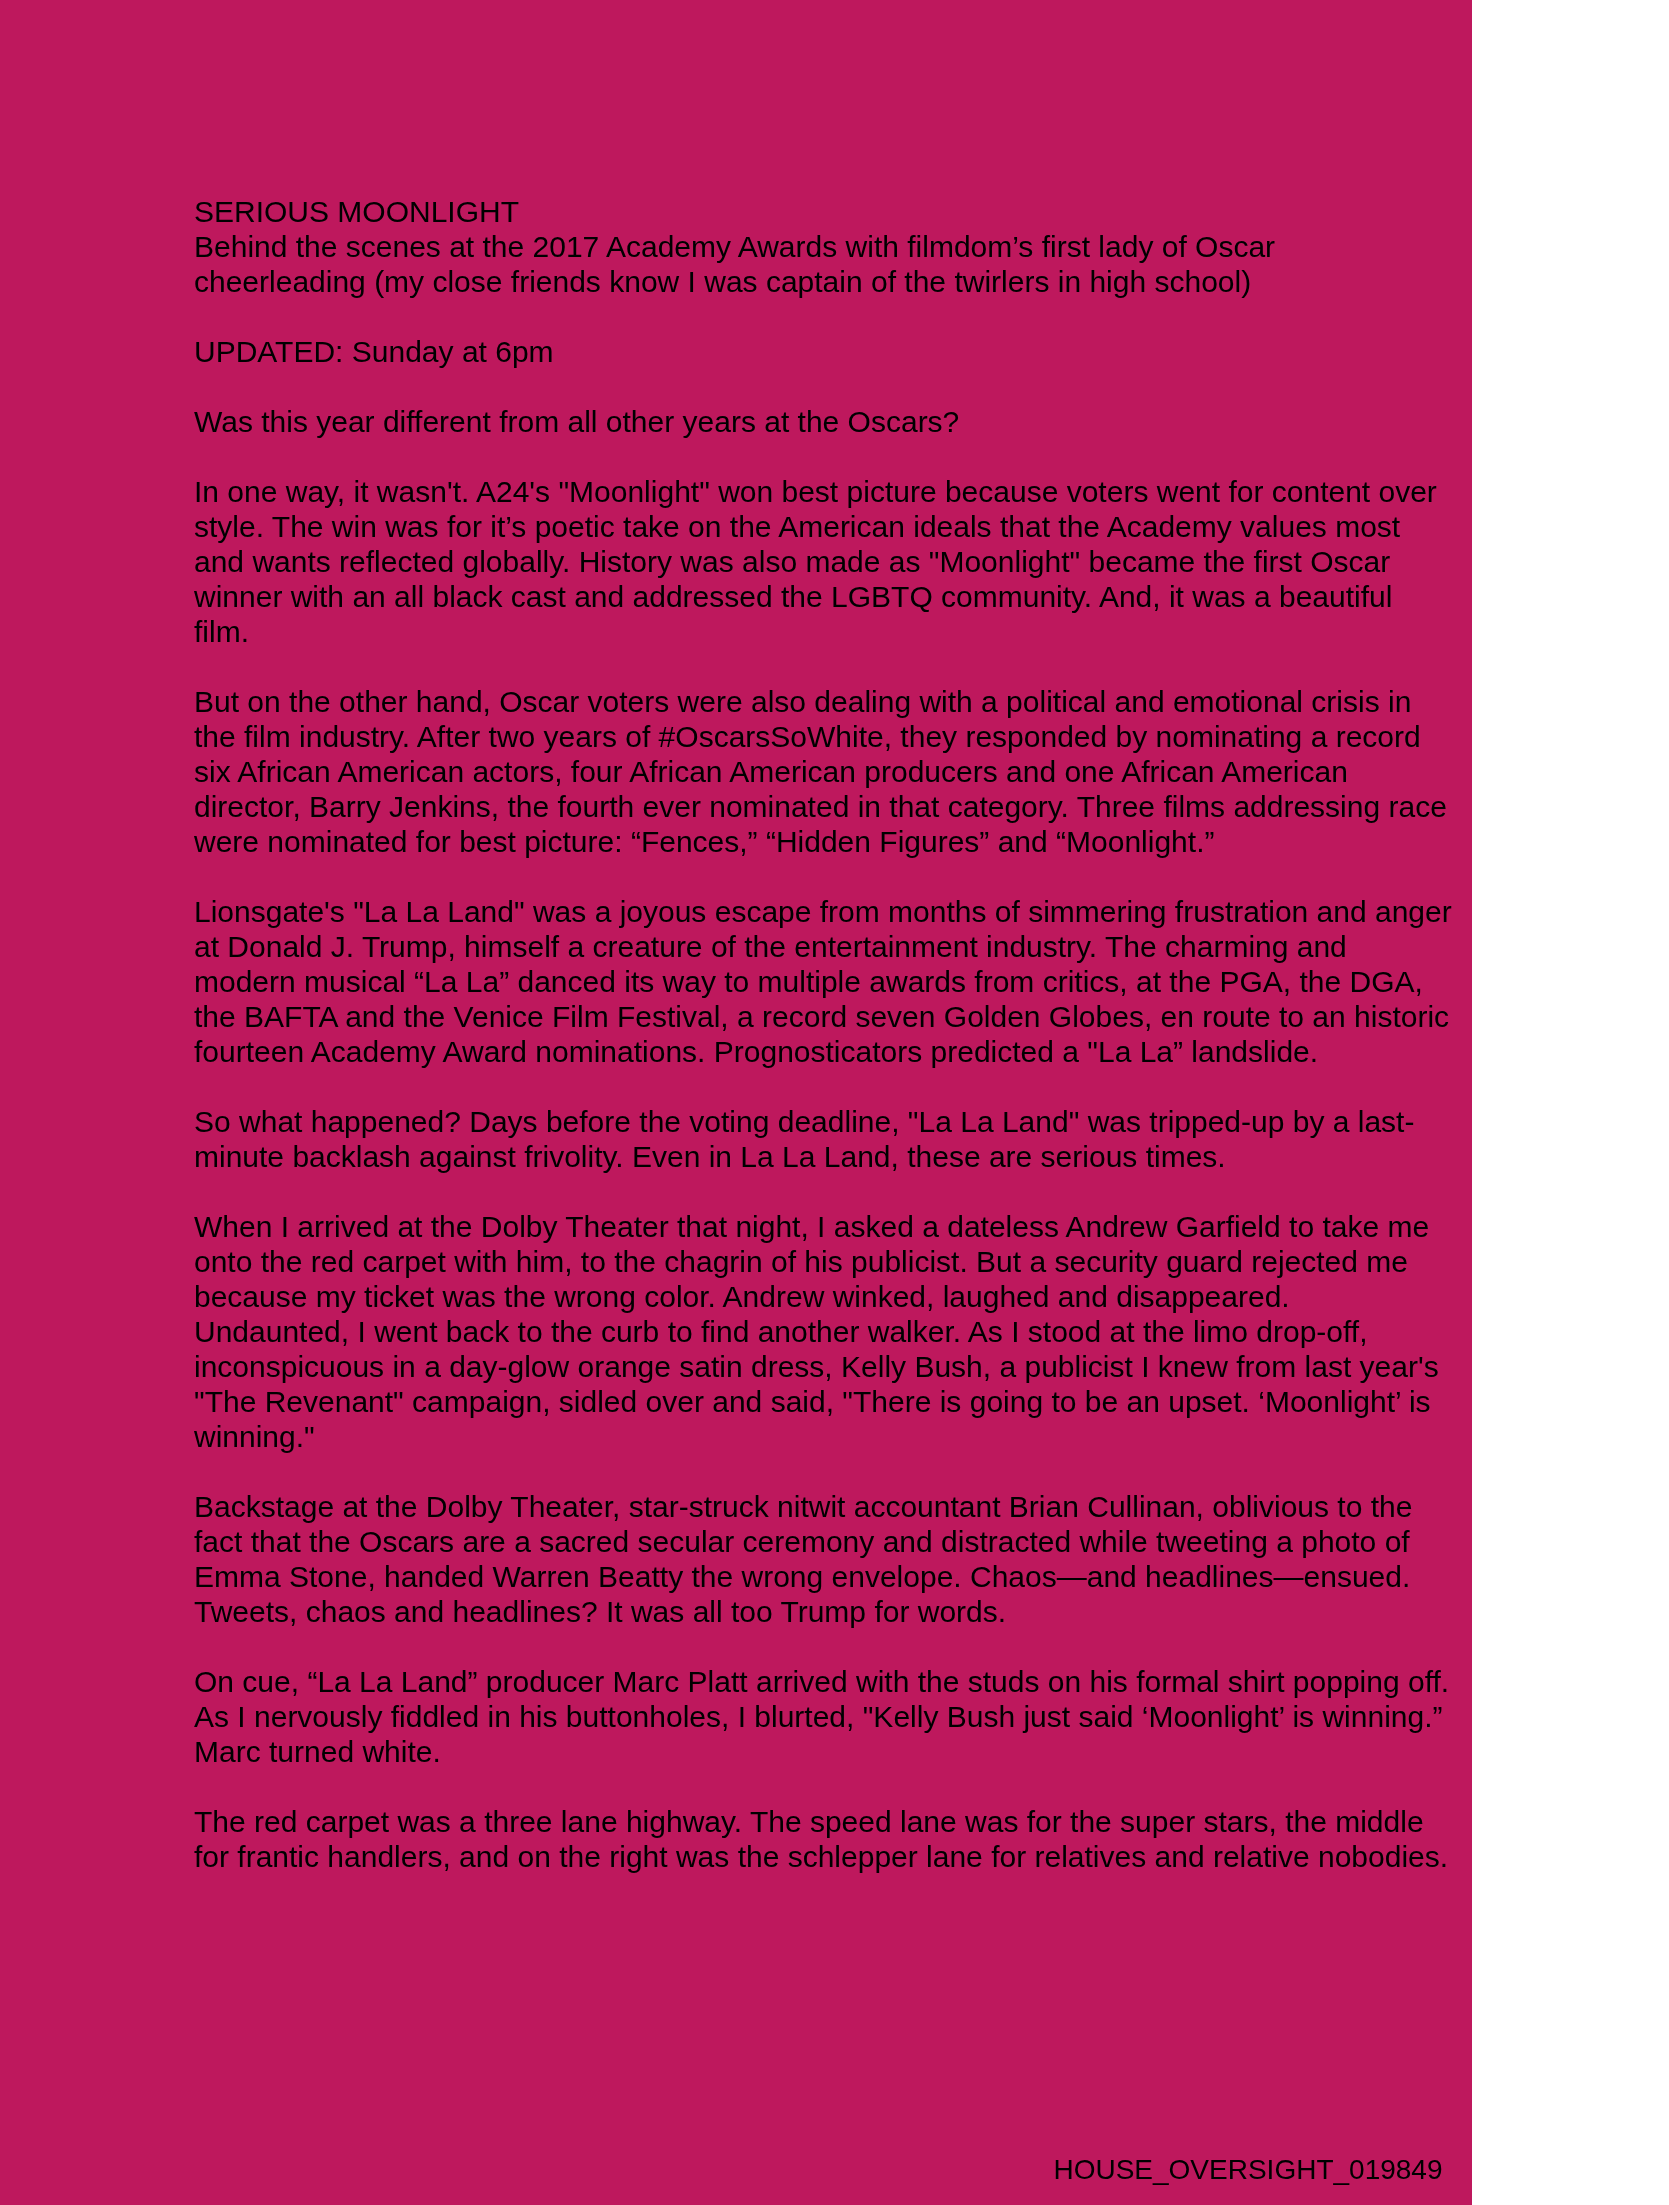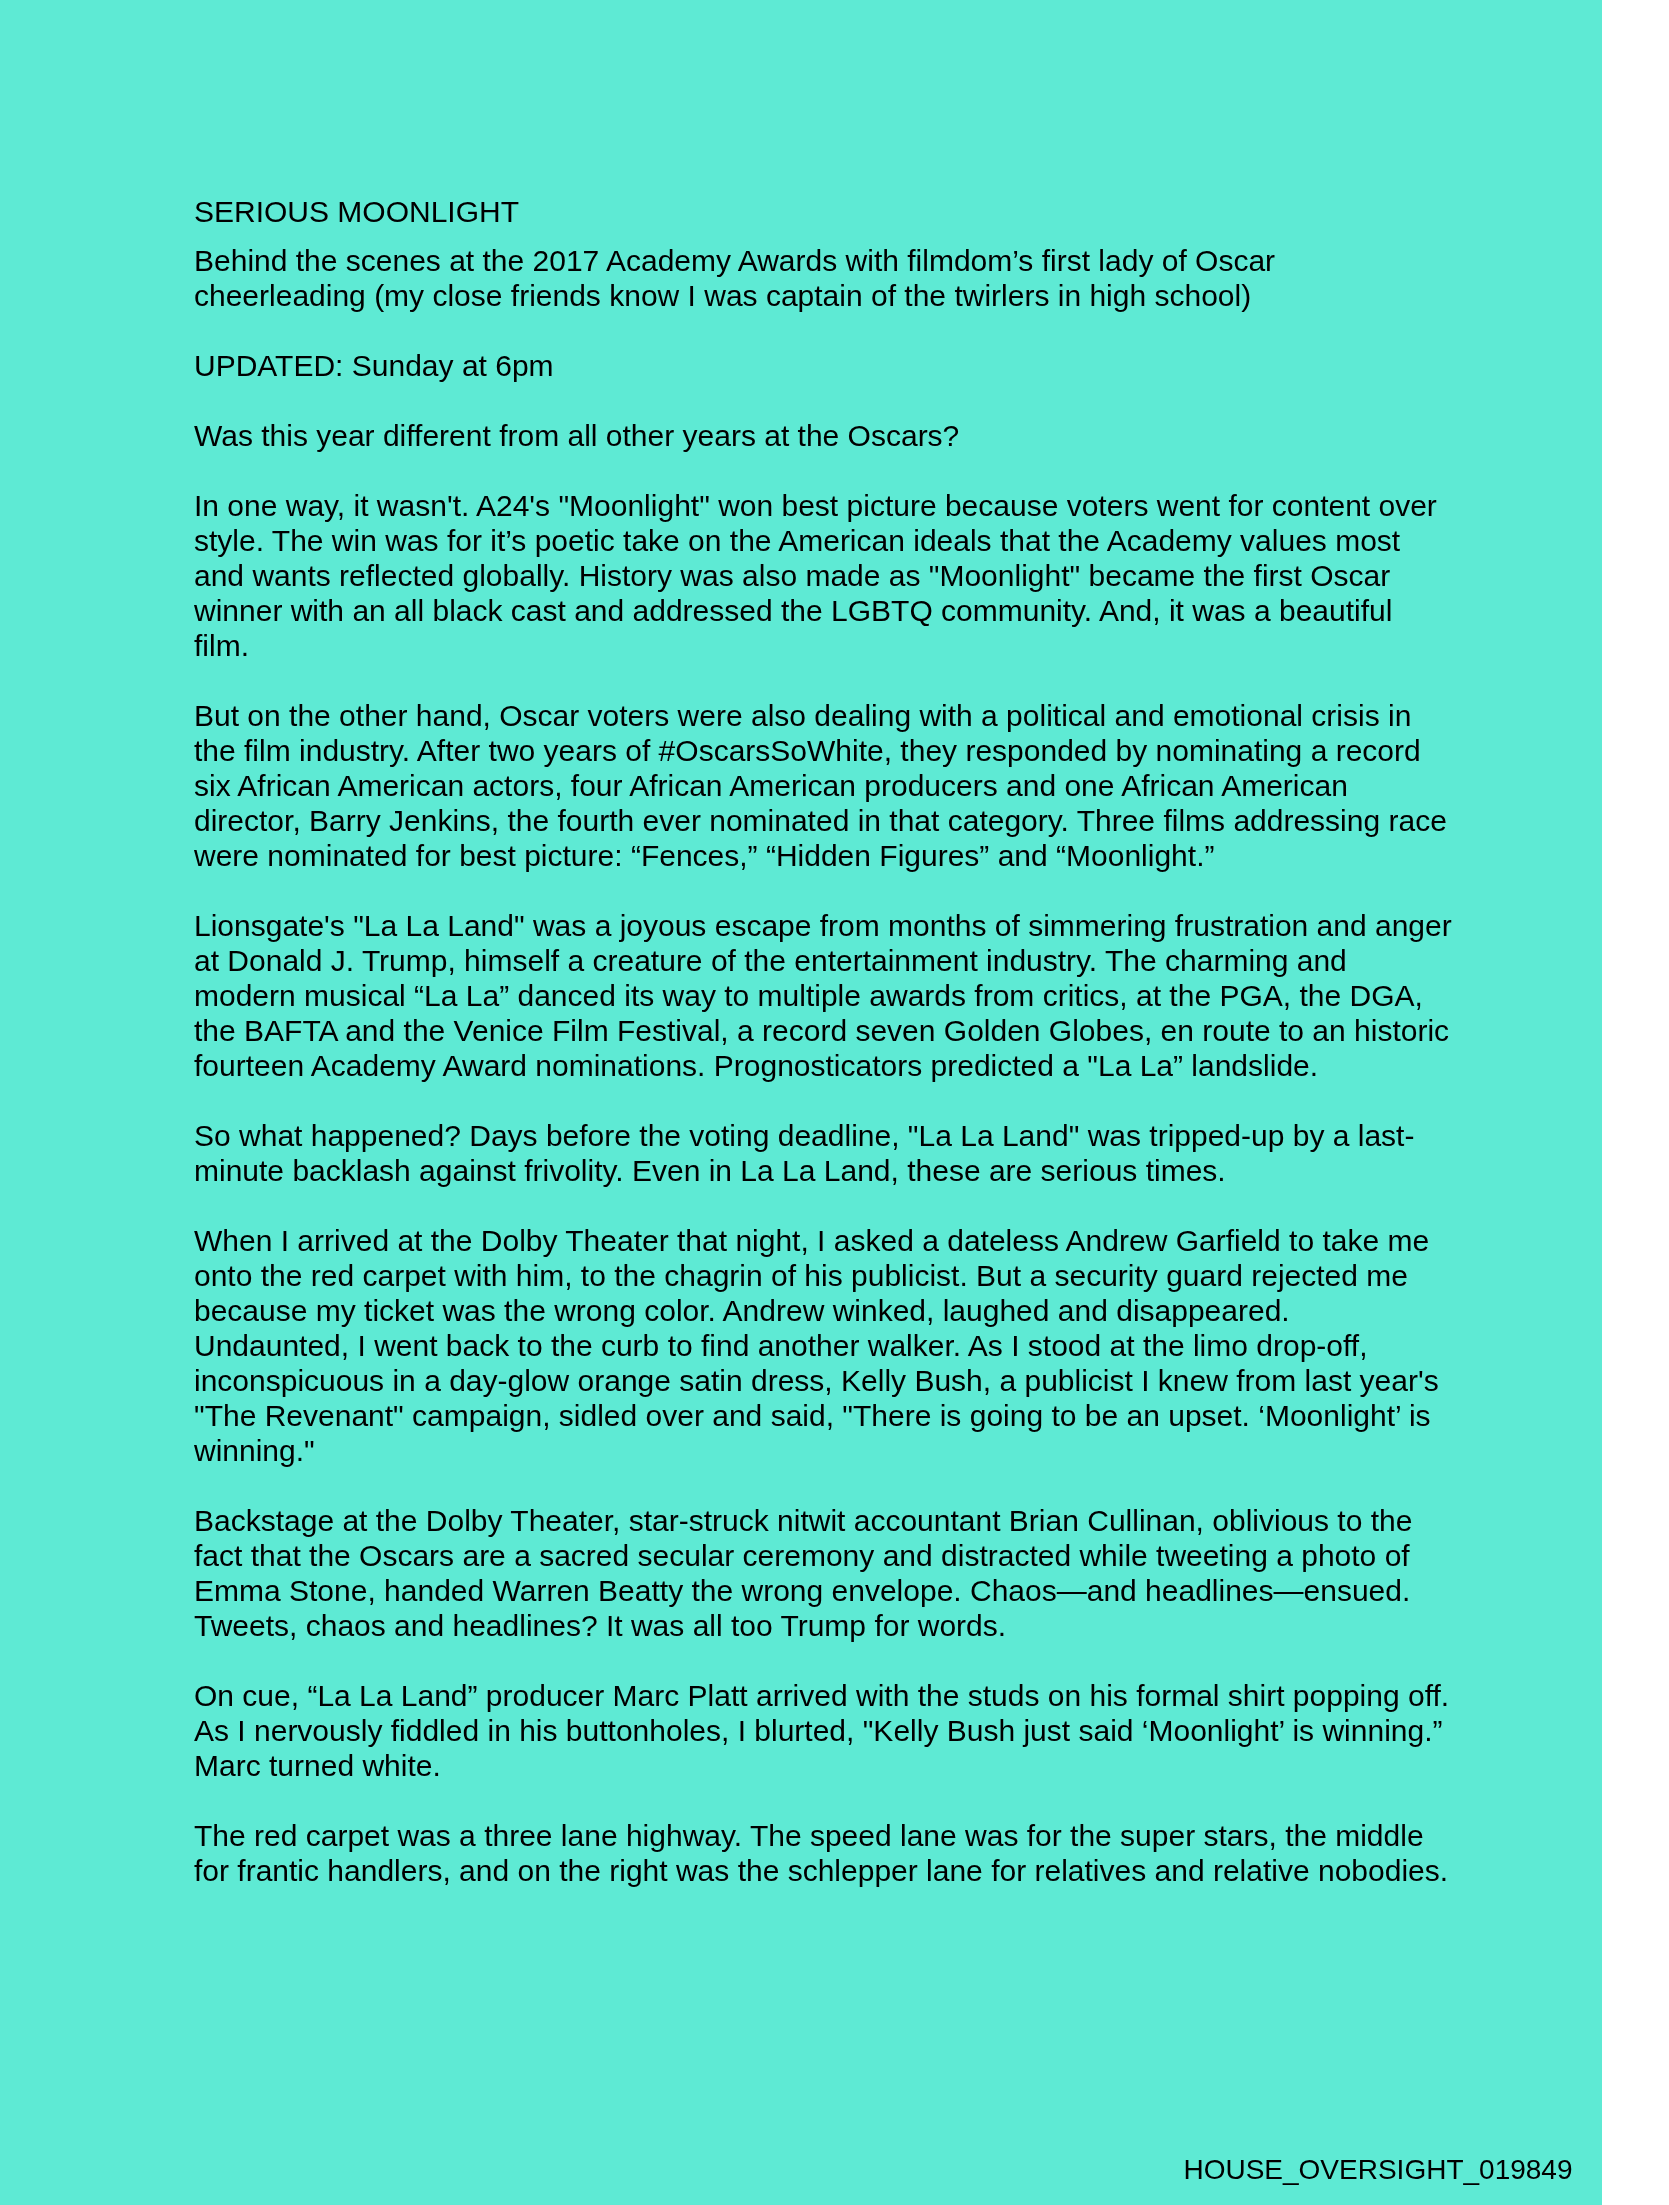--- a/index.html
+++ b/index.html
@@ -2,39 +2,39 @@
 <html style="font-size:10.5px"><head>
   <meta charset="utf-8">
   <style>
     html, body {
       margin: 0;
       padding: 0;
       background: #ffffff;
     }
     .page {
       position: relative;
-      width: 1602px;
+      width: 1472px;
       height: 2205px;
-      background: #5eead4;
+      background: #be185d;
       color: #000000;
       font-family: "Liberation Sans", "DejaVu Sans", sans-serif;
       overflow: hidden;
     }
     .content {
       position: absolute;
       left: 194px;
       top: 194px;
       width: 1440px;
       font-size: 30px;
       line-height: 35px;
       font-weight: 400;
       letter-spacing: 0;
     }
     .para {
-      margin: 14px 0 35px 0;
+      margin: 0 0 35px 0;
       white-space: pre-line;
     }
     .title {
       margin: 0;
       white-space: pre-line;
     }
     .bates {
       position: absolute;
       top: 2154px;
       right: 29.5px;

